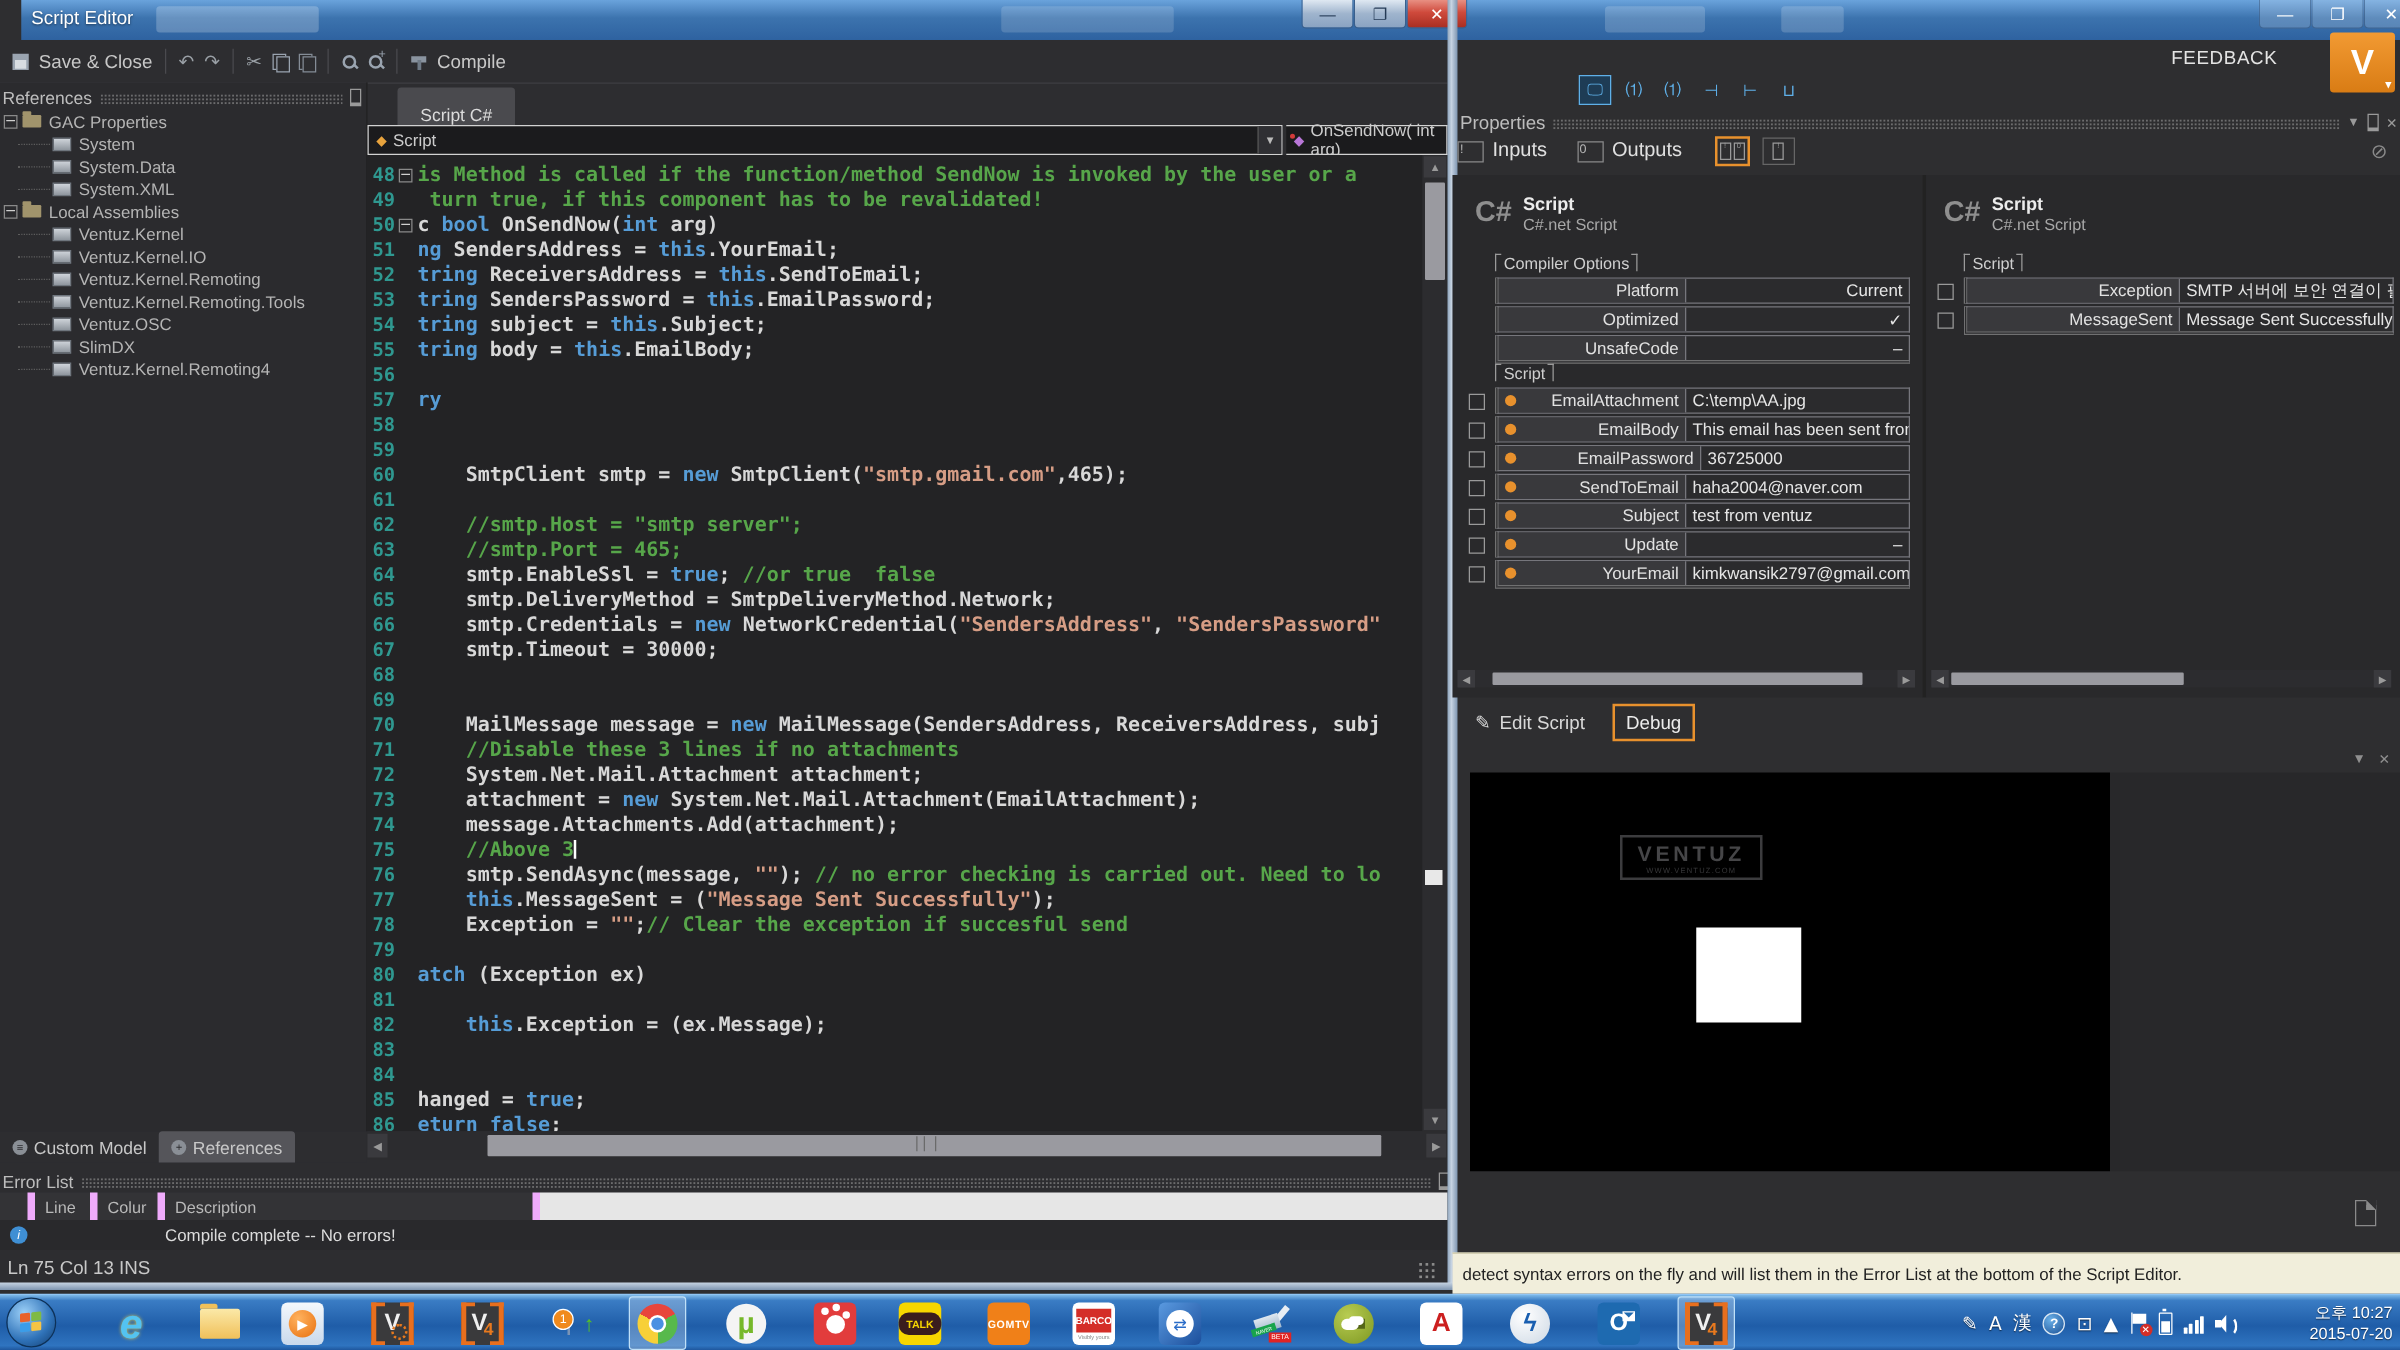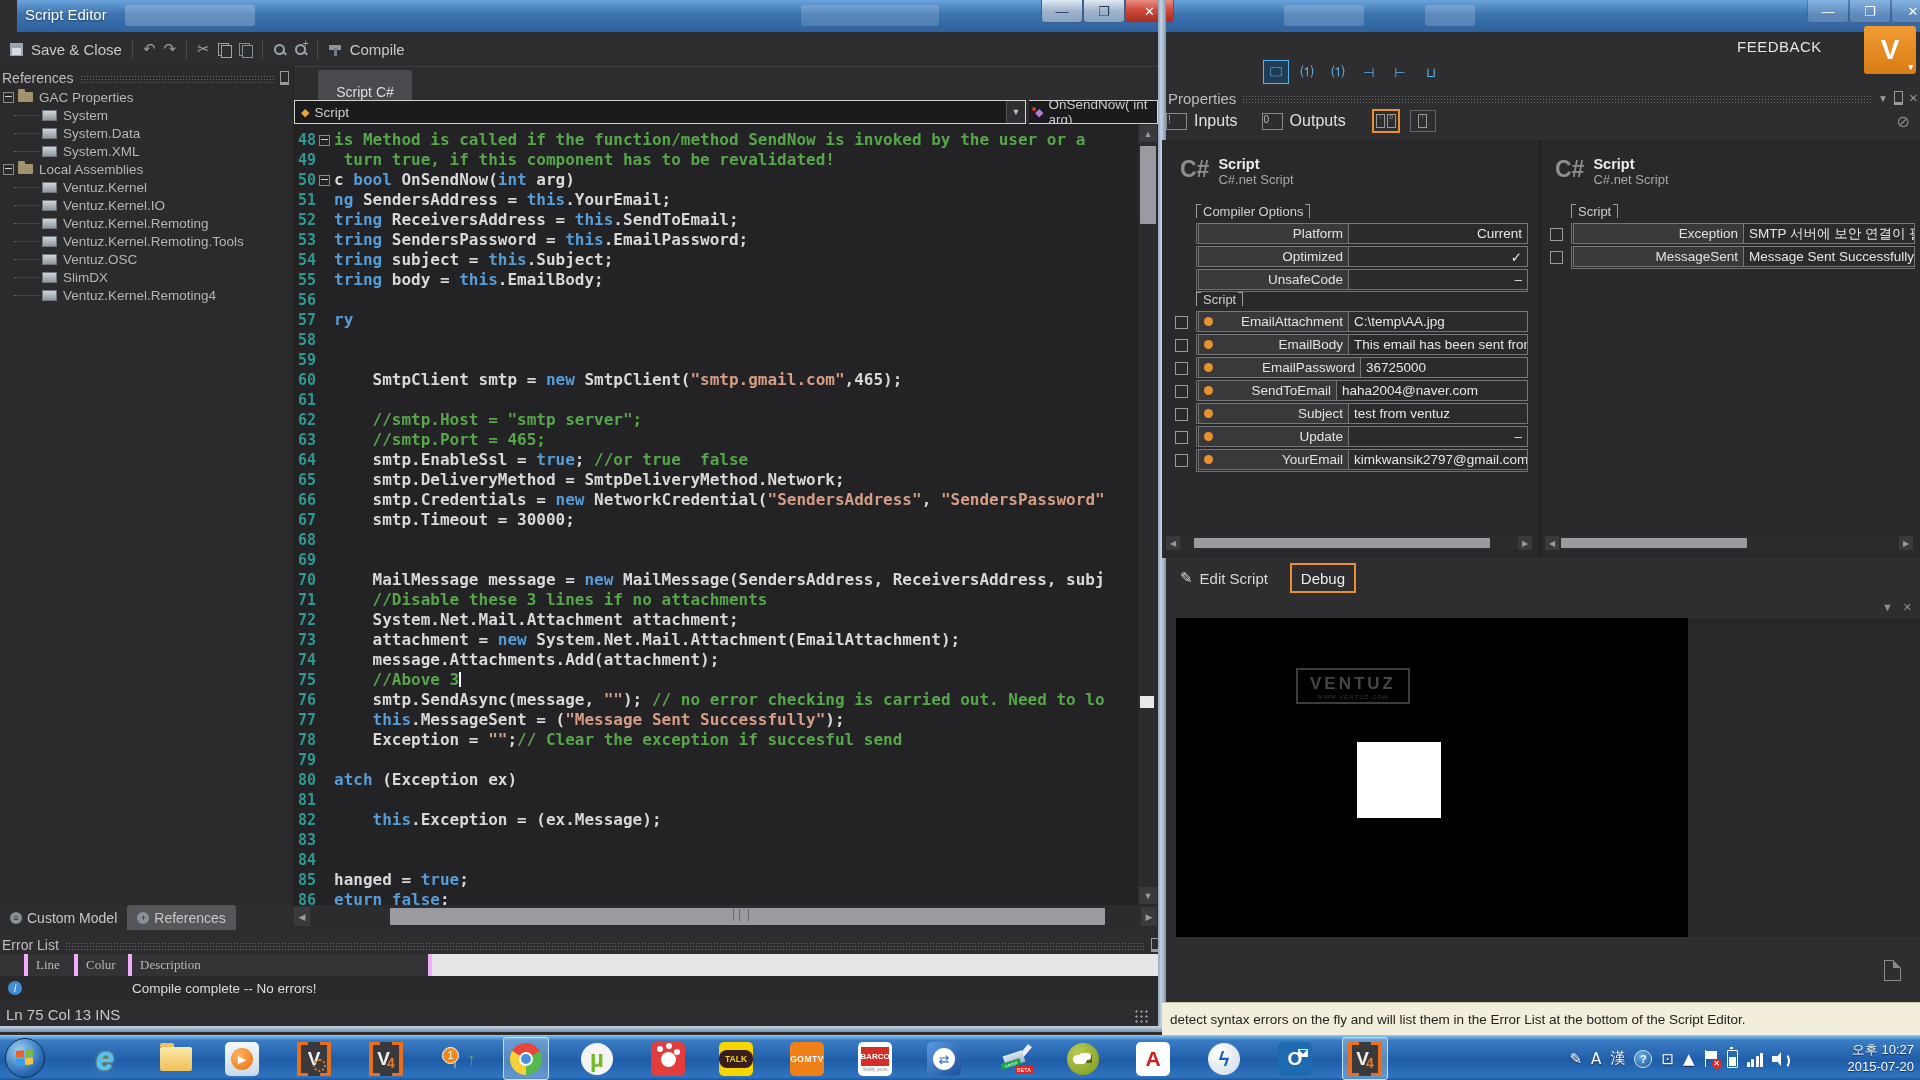--- a/index.html
+++ b/index.html
@@ -94,21 +94,21 @@
   #hscroll .grip:after{content:"";position:absolute;left:5px;top:0;bottom:0;width:1px;background:#6a6a6a;}
 
   
   #bottom-tabs{left:0;top:873px;width:293px;height:25px;background:#2d2d30;display:flex;align-items:center;font-size:14px;color:#c8c8c8;}
   .btab{display:flex;align-items:center;gap:5px;padding:0 10px;height:25px;}
   .btab.sel{background:#55555a;border-radius:3px 3px 0 0;}
   .circ-ic{width:12px;height:12px;border-radius:50%;background:#8a8f96;color:#2d2d30;font-size:9px;
     display:flex;align-items:center;justify-content:center;}
   #errorlist-head{left:0;top:900px;width:1158px;height:21px;}
   #error-table-head{left:0;top:922px;width:1158px;height:22px;background:#333336;display:flex;color:#b8b8b8;font-size:13px;}
-  .etd{display:flex;align-items:center;padding-left:8px;border-right:4px solid #f0abfc;box-sizing:border-box;font-family:Liberation Serif, serif;}
+  .etd{display:flex;align-items:center;padding-left:8px;border-right:6px solid #f0abfc;box-sizing:border-box;}
   #eth-light{flex:1;background:#e6e6e6;}
   #error-row{left:0;top:944px;width:1158px;height:24px;background:#29292c;display:flex;align-items:center;color:#dcdcdc;font-size:13.5px;}
   .info-ic{width:14px;height:14px;border-radius:50%;background:#3f8fd4;color:#fff;font-size:10px;font-style:italic;
     display:flex;align-items:center;justify-content:center;margin-left:8px;}
   #se-status{left:0;top:968px;width:1158px;height:29px;background:#2d2d30;color:#c8c8c8;font-size:15px;
     display:flex;align-items:center;padding-left:6px;box-sizing:border-box;}
   #resize-grip{position:absolute;right:10px;bottom:6px;width:14px;height:14px;
     background-image:radial-gradient(#8a8a8a 1px,transparent 1.2px);background-size:5px 5px;}
 
   
@@ -605,21 +605,21 @@
           <div class="prop-row">
             <span class="prop-check"></span>
             <div class="prop-name" style="width: 162px;">
               <span class="dot"></span>
               <span>EmailPassword</span>
             </div>
             <div class="prop-val">36725000</div>
           </div>
           <div class="prop-row">
             <span class="prop-check"></span>
-            <div class="prop-name" style="width: 138px;">
+            <div class="prop-name" style="width: 150px;">
               <span class="dot"></span>
               <span>SendToEmail</span>
             </div>
             <div class="prop-val">haha2004@naver.com</div>
           </div>
           <div class="prop-row">
             <span class="prop-check"></span>
             <div class="prop-name" style="width: 150px; padding-left: 44px;">
               <span class="dot"></span>
               <span>Subject</span>

